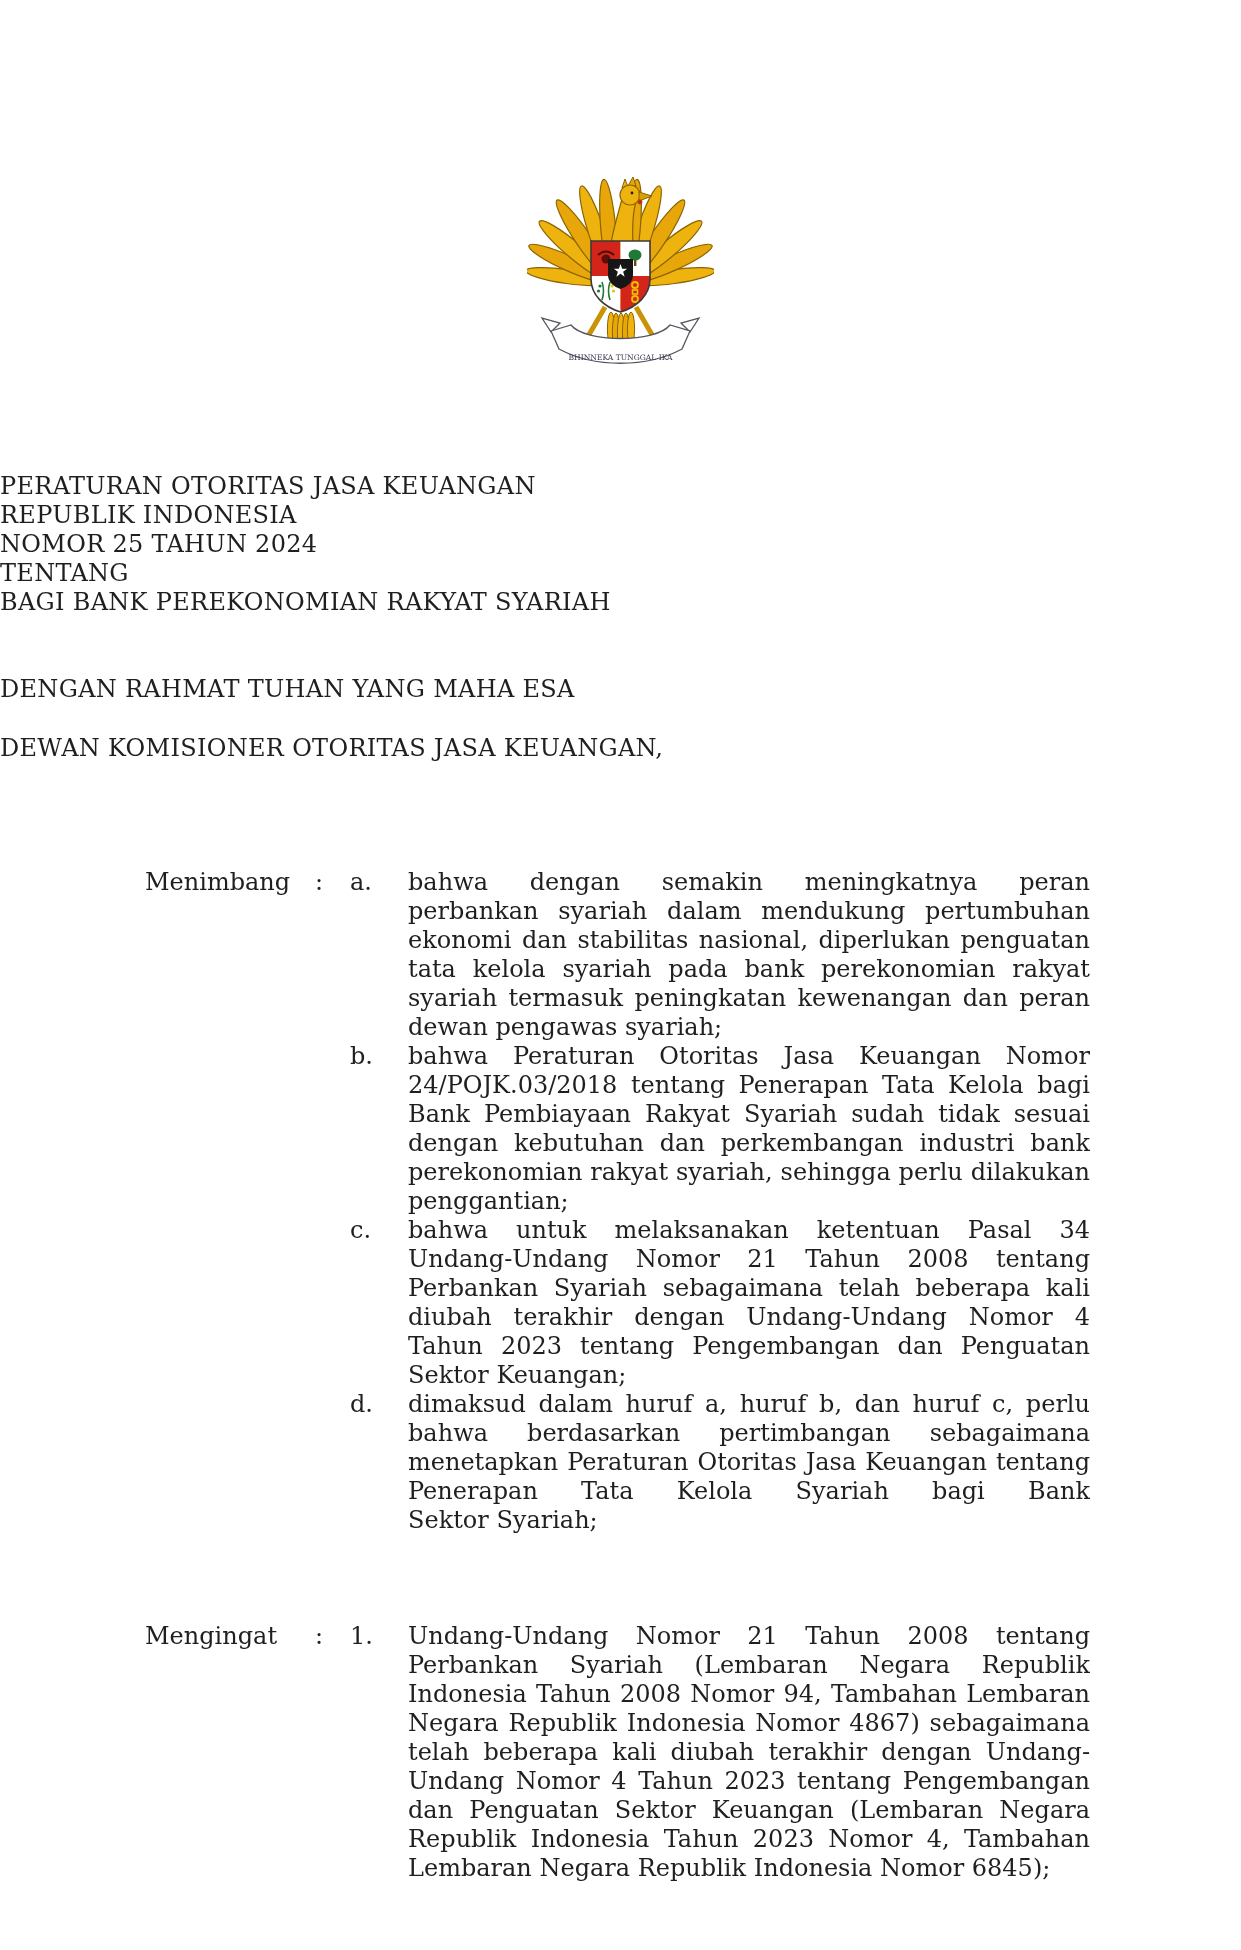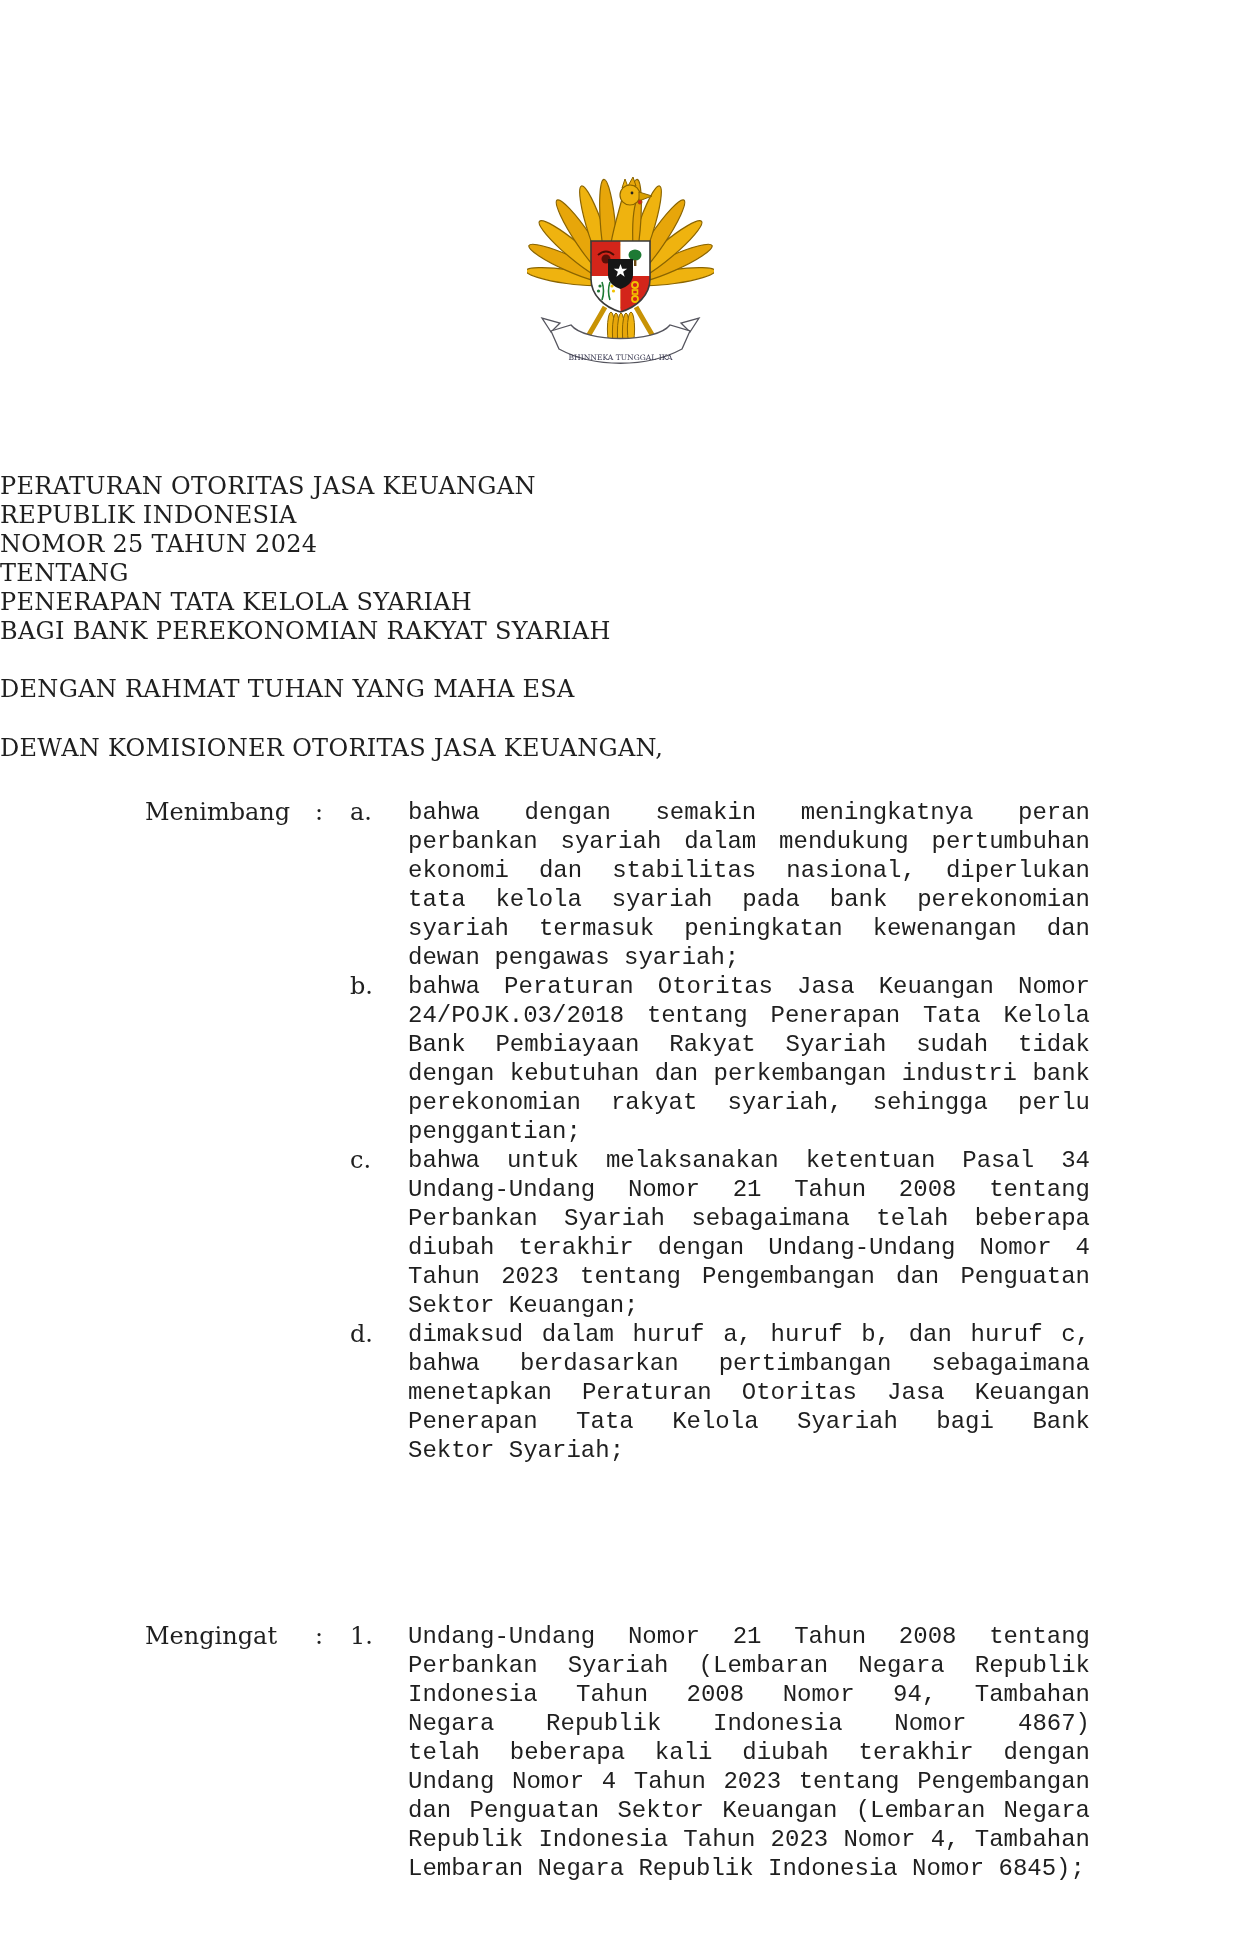--- a/index.html
+++ b/index.html
@@ -38,40 +38,40 @@
   }
   .invocation { top: 675px; }
   .issuer { top: 734px; }
   .clause {
     position: absolute;
     left: 145px;
     width: 945px;
     display: flex;
     align-items: flex-start;
   }
-  #sec-considering { top: 798px; justify-content: space-between; }
+  #sec-considering { top: 868px; justify-content: space-between; }
   #sec-recalling  { top: 1622px; }
   .clause-label {
     width: 170px;
     font-size: 24px;
     line-height: 29px;
   }
   .clause-colon {
     width: 35px;
     font-size: 24px;
     line-height: 29px;
   }
   .clause-items { width: 740px; }
   .clause-item { display: flex; }
   .item-marker {
     width: 58px;
     font-size: 24px;
     line-height: 29px;
   }
-  .item-lines { width: 682px; font-family: Liberation Mono, monospace; }
+  .item-lines { width: 682px; }
   .jline {
     font-size: 24px;
     line-height: 29px;
     text-align: justify;
     text-align-last: justify;
     height: 29px;
     overflow: hidden;
   }
   .jline.last { text-align-last: left; }
 </style>
@@ -193,21 +193,20 @@
 
       <text x="93.5" y="189" text-anchor="middle" font-size="7.5" fill="#3a3a52" textLength="104" lengthAdjust="spacingAndGlyphs">BHINNEKA TUNGGAL IKA</text>
     </svg>
   </div>
 
   <div class="title-block">
     <div class="tline">PERATURAN OTORITAS JASA KEUANGAN</div>
     <div class="tline">REPUBLIK INDONESIA</div>
     <div class="tline">NOMOR 25 TAHUN 2024</div>
     <div class="tline">TENTANG</div>
-    <div class="tline">PENERAPAN TATA KELOLA SYARIAH</div>
     <div class="tline">BAGI BANK PEREKONOMIAN RAKYAT SYARIAH</div>
   </div>
 
   <div class="center-line invocation">DENGAN RAHMAT TUHAN YANG MAHA ESA</div>
   <div class="center-line issuer">DEWAN KOMISIONER OTORITAS JASA KEUANGAN,</div>
 
   <section class="clause" id="sec-considering">
     <div class="clause-label">Menimbang</div>
     <div class="clause-colon">:</div>
     <div class="clause-items" id="considering-items">

